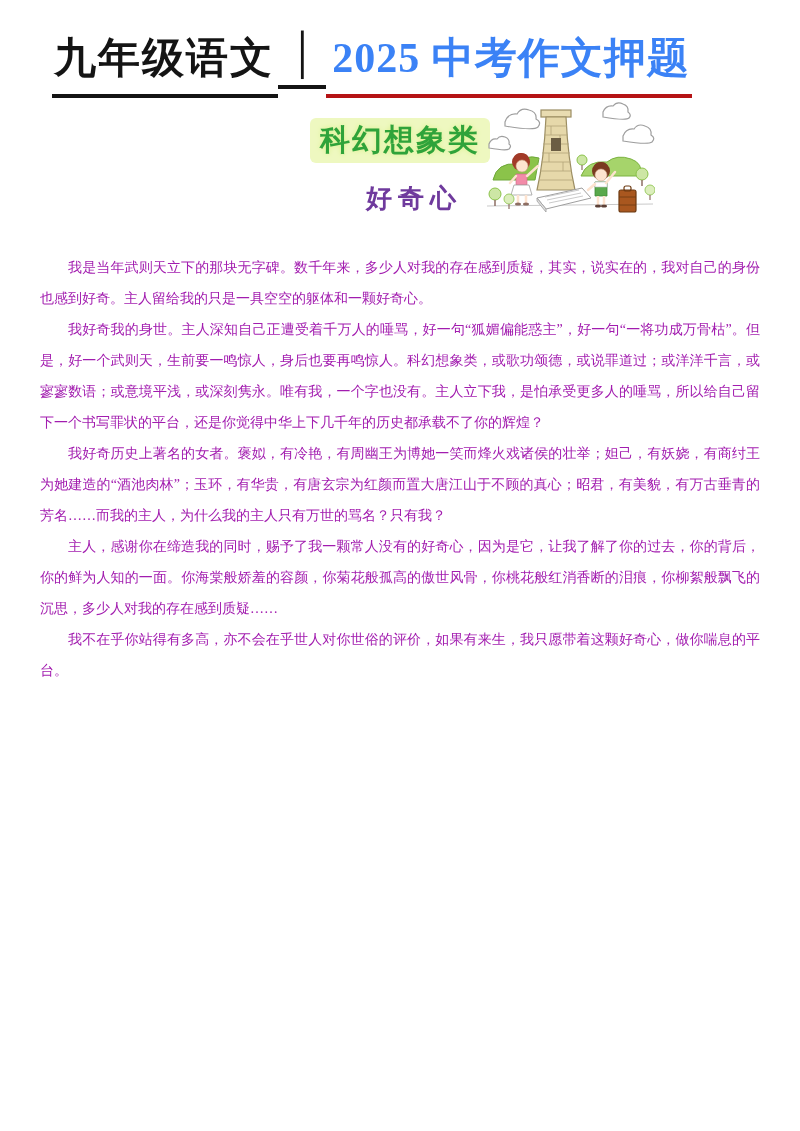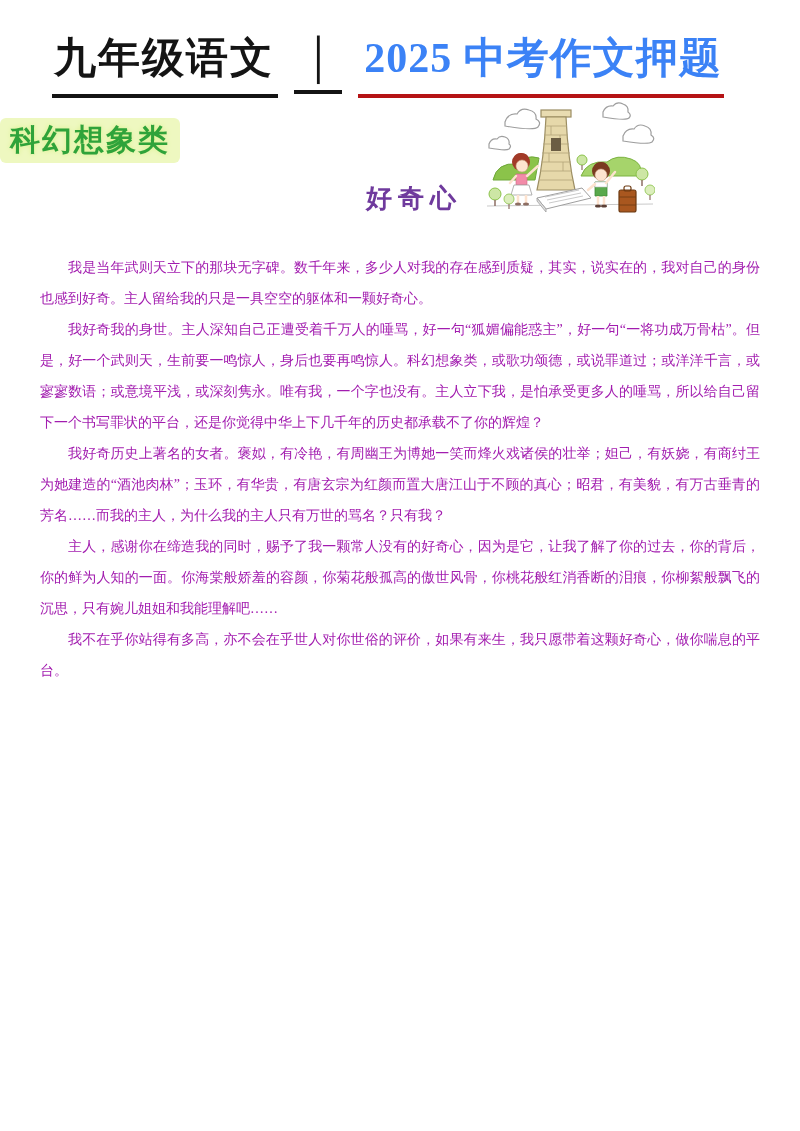--- a/index.html
+++ b/index.html
@@ -9,24 +9,23 @@
     width:800px; height:1131px;
     margin:0 auto;
     background:#ffffff;
     font-family:"Liberation Serif","DejaVu Serif",serif;
     overflow:hidden;
     padding-top:30px;
   }
   
   .header {
     display:flex;
-    align-items:center;
+    align-items:flex-start;
     margin:0 44px 12px 52px;
     white-space:nowrap;
-    gap:16px;
   }
   .header .course {
     font-size:42px; font-weight:bold; color:#141414;
     border-bottom:4px solid #141414;
     padding:0 4px 8px 2px;
     letter-spacing:2px;
   }
   .header .divider {
     font-size:40px; font-weight:normal; color:#141414;
     border-bottom:4px solid #141414;
@@ -37,21 +36,21 @@
     border-bottom:4px solid #b51315;
     padding:0 2px 8px 6px;
     letter-spacing:1px;
   }
   
   .topic-block {
     position:relative;
     height:128px;
     margin-top:10px;
   }
-  .category-row { padding-top:8px; }
+  .category-row { text-align:center; padding-top:8px; }
   .category {
     display:inline-block;
     font-family:"Liberation Sans","DejaVu Sans",sans-serif;
     font-size:30px; font-weight:bold;
     color:#2fa33a;
     background:#eef8c0;
     padding:2px 10px;
     border-radius:6px;
     letter-spacing:2px;
     text-shadow:0 0 5px #d9f08a;
@@ -189,17 +188,17 @@
         <circle cx="97" cy="62" r="5" fill="#cde6a5" stroke="#8bc34a" stroke-width="1"></circle>
         <line x1="97" y1="67" x2="97" y2="72" stroke="#8d6e63" stroke-width="1.2"></line>
       </g>
     </svg>
   </div>
 
   <div class="essay">
     <p>我是当年武则天立下的那块无字碑。数千年来，多少人对我的存在感到质疑，其实，说实在的，我对自己的身份也感到好奇。主人留给我的只是一具空空的躯体和一颗好奇心。</p>
     <p>我好奇我的身世。主人深知自己正遭受着千万人的唾骂，好一句“狐媚偏能惑主”，好一句“一将功成万骨枯”。但是，好一个武则天，生前要一鸣惊人，身后也要再鸣惊人。科幻想象类，或歌功颂德，或说罪道过；或洋洋千言，或寥寥数语；或意境平浅，或深刻隽永。唯有我，一个字也没有。主人立下我，是怕承受更多人的唾骂，所以给自己留下一个书写罪状的平台，还是你觉得中华上下几千年的历史都承载不了你的辉煌？</p>
     <p>我好奇历史上著名的女者。褒姒，有冷艳，有周幽王为博她一笑而烽火戏诸侯的壮举；妲己，有妖娆，有商纣王为她建造的“酒池肉林”；玉环，有华贵，有唐玄宗为红颜而置大唐江山于不顾的真心；昭君，有美貌，有万古垂青的芳名……而我的主人，为什么我的主人只有万世的骂名？只有我？</p>
-    <p>主人，感谢你在缔造我的同时，赐予了我一颗常人没有的好奇心，因为是它，让我了解了你的过去，你的背后，你的鲜为人知的一面。你海棠般娇羞的容颜，你菊花般孤高的傲世风骨，你桃花般红消香断的泪痕，你柳絮般飘飞的沉思，只有婉儿姐姐和我能理解吧……</p>
+    <p>主人，感谢你在缔造我的同时，赐予了我一颗常人没有的好奇心，因为是它，让我了解了你的过去，你的背后，你的鲜为人知的一面。你海棠般娇羞的容颜，你菊花般孤高的傲世风骨，你桃花般红消香断的泪痕，你柳絮般飘飞的沉思，多少人对我的存在感到质疑……</p>
     <p>我不在乎你站得有多高，亦不会在乎世人对你世俗的评价，如果有来生，我只愿带着这颗好奇心，做你喘息的平台。</p>
   </div>
 
 </div>
 
 </body></html>

